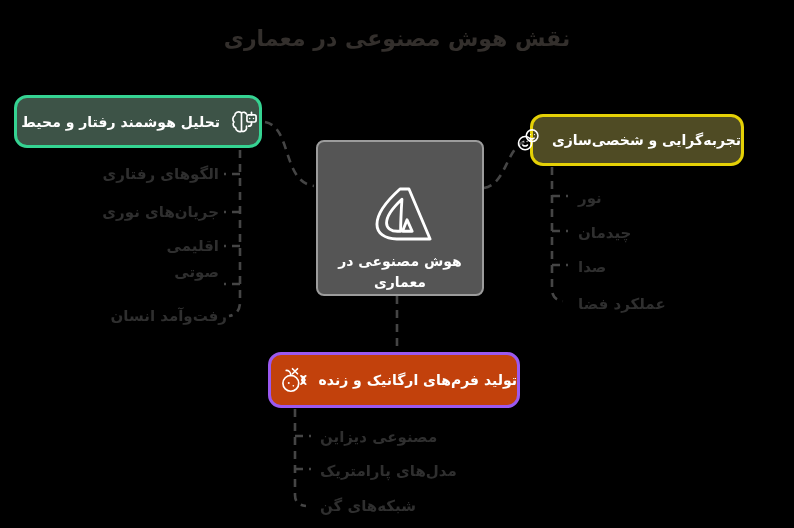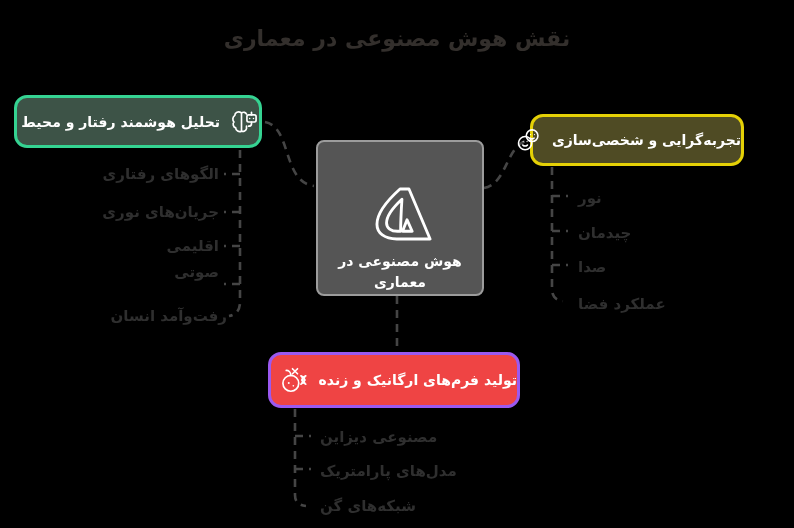--- a/index.html
+++ b/index.html
@@ -14,21 +14,21 @@
   svg.connectors{position:absolute;left:0;top:0;width:794px;height:528px;}
   svg.connectors path{fill:none;stroke:#454545;stroke-width:2.6;stroke-dasharray:8 6;}
   .node{
     position:absolute;display:flex;align-items:center;justify-content:flex-end;
     gap:9px;color:#fff;font-weight:bold;font-size:14px;box-sizing:border-box;
     border-radius:13px;white-space:nowrap;
   }
   .node .lbl{direction:rtl;}
   .node-green{left:14px;top:95px;width:248px;height:53px;background:#3d5347;border:3px solid #35d392;}
   .node-yellow{left:530px;top:114px;width:214px;height:52px;background:#4f4b24;border:3px solid #e5d106;}
-  .node-purple{left:268px;top:352px;width:252px;height:56px;background:#ef4444;border:3px solid #9b59f0;}
+  .node-purple{left:268px;top:352px;width:252px;height:56px;background:#c2410c;border:3px solid #9b59f0;}
   .node-center{
     left:316px;top:140px;width:168px;height:156px;background:#555555;
     border:2px solid #9c9c9c;border-radius:8px;flex-direction:column;gap:10px;
     white-space:normal;text-align:center;padding:0 16px;line-height:1.55;
   }
   .icon{display:inline-flex;flex:0 0 auto;}
   .sub{
     position:absolute;color:#2f2f2f;font-weight:bold;font-size:15px;
     direction:rtl;white-space:nowrap;line-height:20px;
   }

